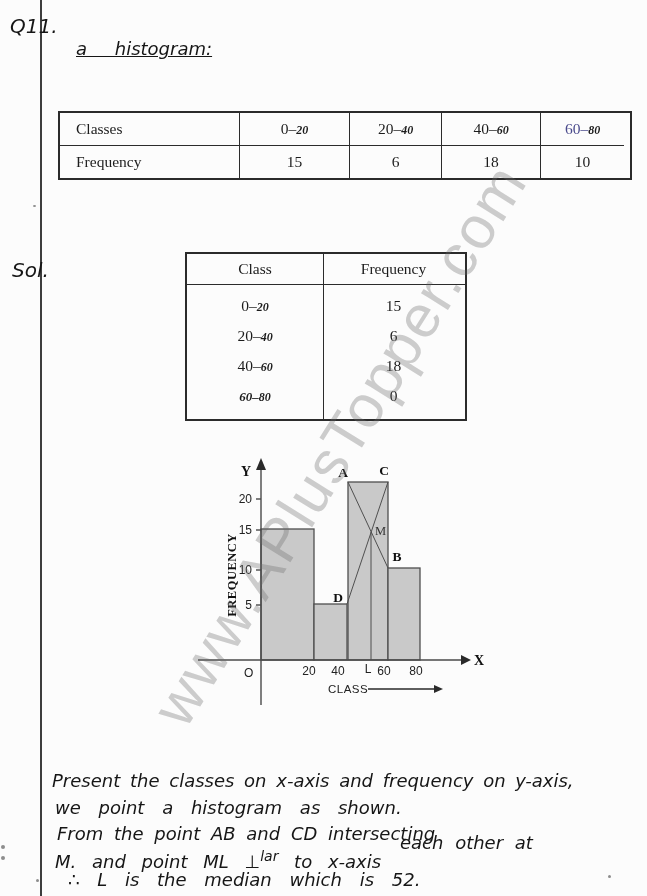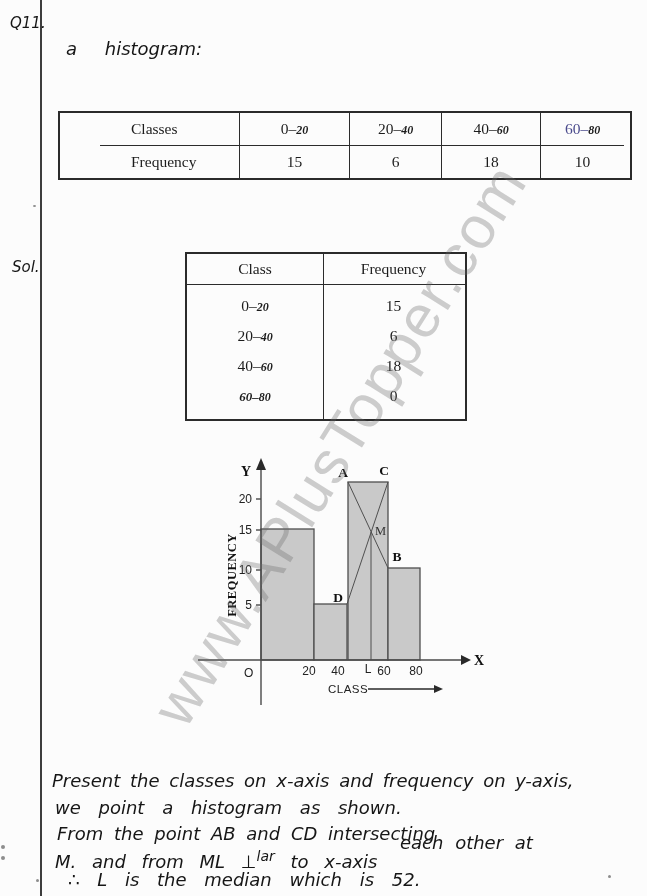--- a/index.html
+++ b/index.html
@@ -4,28 +4,28 @@
 <style>
   html,body{margin:0;padding:0;background:#e8e8e8;}
   .page{position:relative;width:647px;height:896px;background:#fcfcfc;overflow:hidden;
         font-family:"Liberation Serif",serif;color:#1c1c1c;}
   .abs{position:absolute;}
   .margin-line{position:absolute;left:40px;top:0;width:2px;height:896px;background:#3d3d3d;}
   
   .hw{position:absolute;font-family:"DejaVu Sans",sans-serif;font-style:italic;
       color:#161616;white-space:nowrap;}
   .hw-q{font-size:18px;word-spacing:3px;}
-  .hw-sm{font-size:15px;}
+  .hw-sm{font-size:20px;}
   
   .t1{position:absolute;left:58px;top:111px;width:570px;border:2px solid #2b2b2b;
       display:grid;grid-template-columns:180px 110px 92px 99px 83px;font-size:15.5px;}
   .t1 .cell{height:32px;line-height:32px;border-right:1.5px solid #2b2b2b;text-align:center;}
   .t1 .cell:nth-child(5n){border-right:none;}
   .t1 .r1{border-bottom:1.5px solid #2b2b2b;}
-  .t1 .lab{text-align:left;padding-left:31px;margin-left:40px;}
+  .t1 .lab{text-align:left;padding-left:16px;}
   .t2{position:absolute;left:185px;top:252px;width:278px;border:2px solid #2b2b2b;font-size:15.5px;}
   .t2 .hrow{display:grid;grid-template-columns:137px 139px;border-bottom:1.5px solid #2b2b2b;}
   .t2 .hrow .cell{height:30px;line-height:30px;text-align:center;border-right:1.5px solid #2b2b2b;}
   .t2 .hrow .cell:last-child{border-right:none;}
   .t2 .body{display:grid;grid-template-columns:137px 139px;}
   .t2 .colL{border-right:1.5px solid #2b2b2b;padding:6px 0 8px 0;}
   .t2 .colR{padding:6px 0 8px 0;}
   .t2 .drow{height:30px;line-height:30px;text-align:center;}
   .csuf{font-weight:bold;font-style:italic;font-size:12px;}
   .blue{color:#4a4a8c;}
@@ -45,21 +45,21 @@
   sup.tiny{font-size:14px;}
 </style>
 </head>
 <body>
 
 <div class="page">
 
   <div class="margin-line"></div>
 
   <div class="hw hw-sm" style="left:10px;top:14px;">Q11.</div>
-  <div class="hw hw-q" style="left:66px;top:38px;word-spacing:22px;">a histogram:</div>
+  <div class="hw hw-q" style="left:76px;top:38px;word-spacing:22px;text-decoration:underline;">a histogram:</div>
 
   <div class="t1">
     <div class="cell r1 lab">Classes</div>
     <div class="cell r1"><span>0–</span><span class="csuf">20</span></div>
     <div class="cell r1"><span>20–</span><span class="csuf">40</span></div>
     <div class="cell r1"><span>40–</span><span class="csuf">60</span></div>
     <div class="cell r1"><span class="blue">60–</span><span class="csuf">80</span></div>
     <div class="cell lab">Frequency</div>
     <div class="cell">15</div>
     <div class="cell">6</div>
@@ -140,21 +140,21 @@
     <text class="ylab" x="46" y="120" transform="rotate(-90 46 120)" text-anchor="middle">FREQUENCY</text>
     <text class="axlab" x="138" y="238">CLASS</text>
     <line x1="178" y1="234" x2="245" y2="234" stroke="#2a2a2a" stroke-width="1.4"></line>
     <polygon points="244,230 253,234 244,238" fill="#2a2a2a"></polygon>
   </svg>
 
   <div class="hw" style="left:52px;top:770px;font-size:18px;word-spacing:4px;">Present the classes on x-axis and frequency on y-axis,</div>
   <div class="hw" style="left:55px;top:797px;font-size:18px;word-spacing:12px;">we point a histogram as shown.</div>
   <div class="hw" style="left:57px;top:823px;font-size:18px;word-spacing:5px;">From the point AB and CD intersecting</div>
   <div class="hw" style="left:400px;top:832px;font-size:18px;word-spacing:6px;">each other at</div>
-  <div class="hw" style="left:55px;top:848px;font-size:18px;word-spacing:10px;"><span>M. and from ML ⊥</span><sup class="tiny">lar</sup><span> to x-axis</span></div>
+  <div class="hw" style="left:55px;top:848px;font-size:18px;word-spacing:10px;"><span>M. and point ML ⊥</span><sup class="tiny">lar</sup><span> to x-axis</span></div>
   <div class="hw" style="left:68px;top:869px;font-size:18px;word-spacing:12px;text-align:center;">∴ L is the median which is 52.</div>
 
   <div class="speck" style="left:1px;top:845px;width:4px;height:4px;"></div>
   <div class="speck" style="left:1px;top:856px;width:4px;height:4px;"></div>
   <div class="speck" style="left:36px;top:879px;width:3px;height:3px;"></div>
   <div class="speck" style="left:608px;top:875px;width:3px;height:3px;"></div>
   <div class="speck" style="left:33px;top:205px;width:3px;height:2px;"></div>
 
   <div class="watermark">www.APlusTopper.com</div>
 

